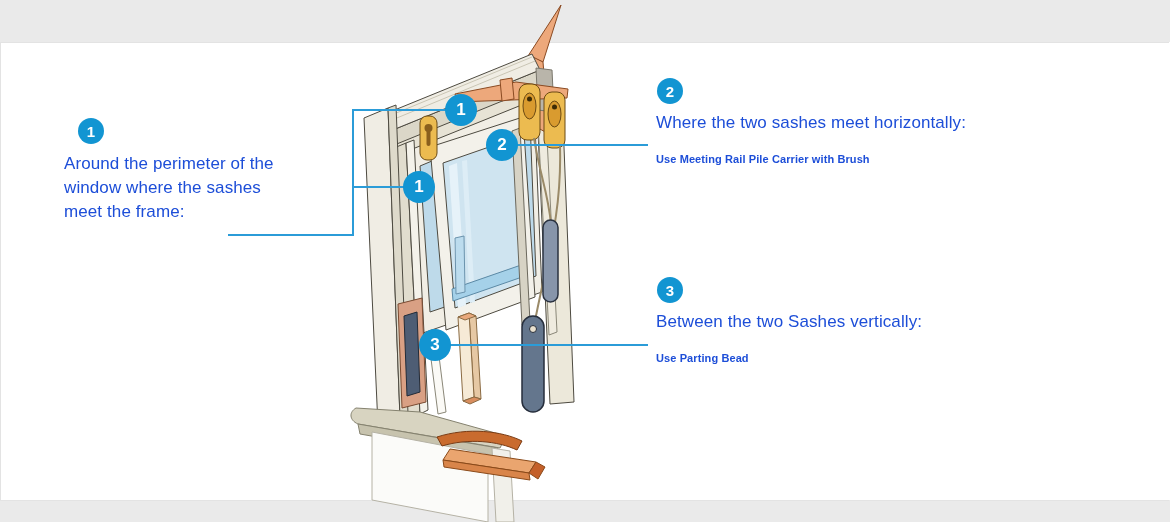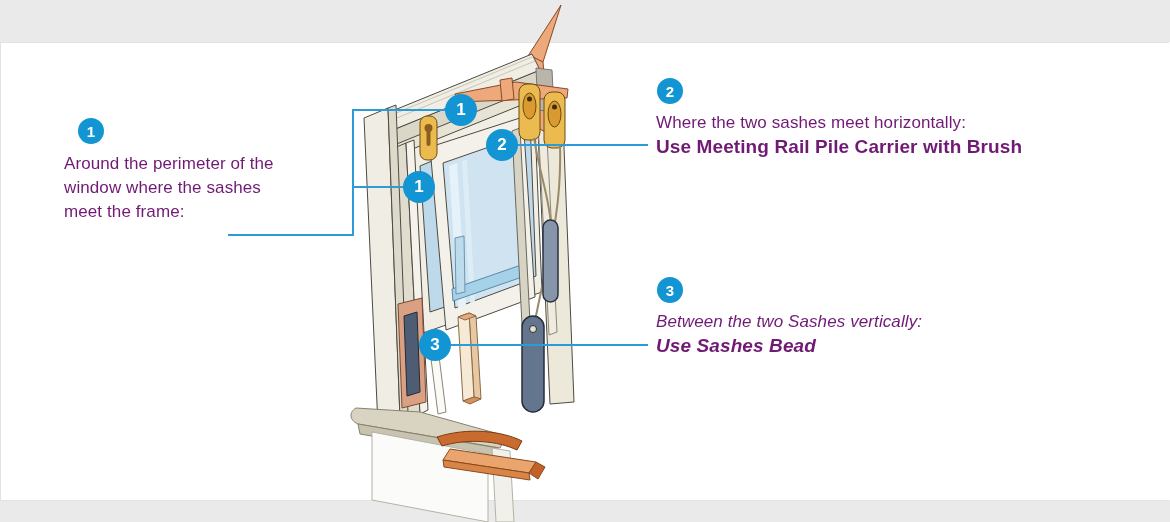--- a/index.html
+++ b/index.html
@@ -17,23 +17,23 @@
   }
   .illustration{position:absolute;left:0;top:0;z-index:1;}
   .line{position:absolute;background:#2b9cd8;z-index:2;}
   .badge{
     position:absolute;border-radius:50%;background:#1295d2;color:#ffffff;
     display:flex;align-items:center;justify-content:center;
     font-weight:bold;z-index:3;
   }
   .badge-lg{width:32px;height:32px;font-size:17px;}
   .badge-sm{width:26px;height:26px;font-size:15px;}
-  .ann{position:absolute;color:#701a75;z-index:3;}
+  .ann{position:absolute;color:#1d4ed8;z-index:3;}
   .ann p{margin:0;font-size:17px;line-height:24px;letter-spacing:.1px;}
-  .ann .emph{font-weight:bold;font-size:19px;line-height:24px;letter-spacing:.1px;}
+  .ann .emph{font-weight:bold;font-size:11px;line-height:24px;letter-spacing:.1px;margin-top:12px;}
 </style>
 </head>
 <body>
 
 <div class="canvas">
 
   <div class="band band-top"></div>
   <div class="band band-bottom"></div>
   <div class="panel"></div>
 
@@ -160,18 +160,18 @@
     <p>Around the perimeter of the window where the sashes meet the frame:</p>
   </div>
 
   <div class="badge badge-sm" style="left:657px;top:78px;">2</div>
   <div class="ann" style="left:656px;top:111px;width:440px;">
     <p>Where the two sashes meet horizontally:</p>
     <div class="emph">Use Meeting Rail Pile Carrier with Brush</div>
   </div>
 
   <div class="badge badge-sm" style="left:657px;top:277px;">3</div>
-  <div class="ann" style="left:656px;top:310px;width:440px;font-style:italic;">
+  <div class="ann" style="left:656px;top:310px;width:440px;">
     <p>Between the two Sashes vertically:</p>
-    <div class="emph">Use Sashes Bead</div>
+    <div class="emph">Use Parting Bead</div>
   </div>
 
 </div>
 
 </body></html>

